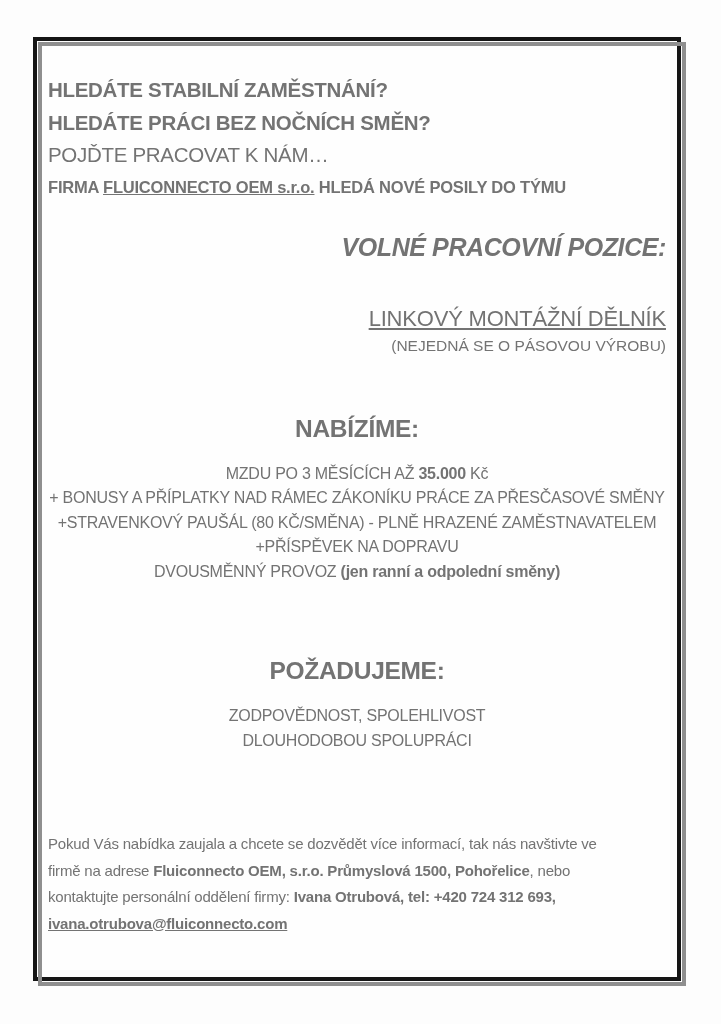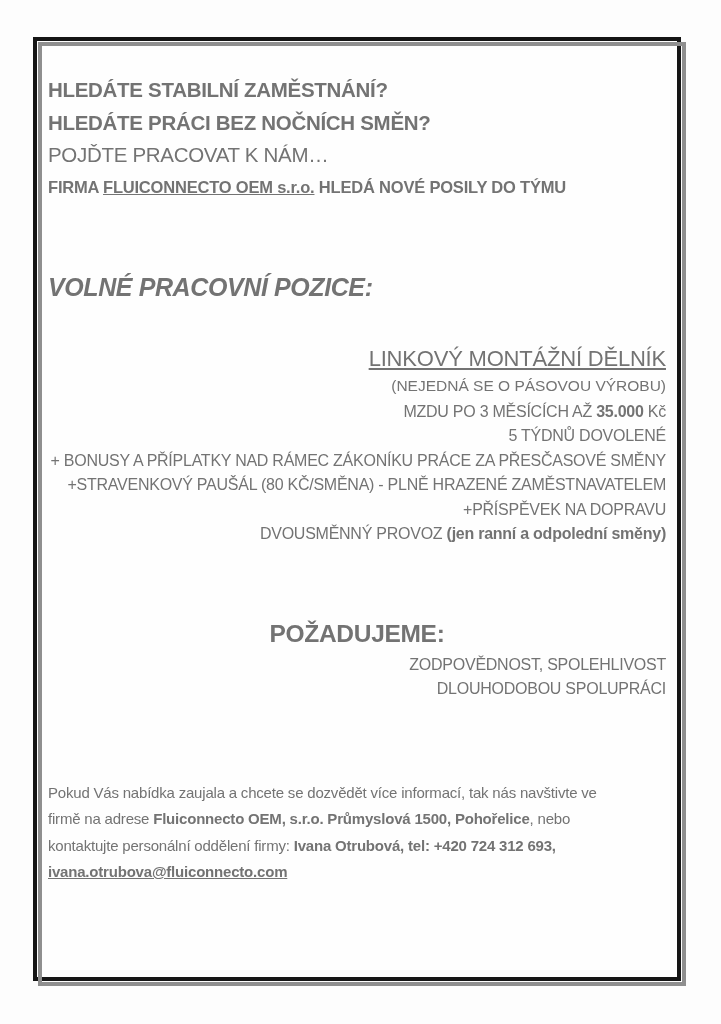--- a/index.html
+++ b/index.html
@@ -43,22 +43,22 @@
   .h1.regular { font-weight: normal; }
   .h2 {
     font-size: 16.5px; font-weight: bold;
     line-height: 31px; letter-spacing: -0.2px;
     white-space: nowrap;
   }
   .u { text-decoration: underline; }
 
   
   .positions-heading {
-    margin-top: 68px;
-    text-align: left;
+    margin-top: 28px;
+    text-align: right;
     font-size: 25px; font-weight: bold; font-style: italic;
     letter-spacing: -0.4px;
     line-height: 32px;
     white-space: nowrap;
   }
   .job-title {
     margin-top: 42px;
     text-align: right;
     font-size: 22px;
     line-height: 27px;
@@ -79,22 +79,22 @@
     font-size: 24.5px; font-weight: bold;
     line-height: 30px;
     letter-spacing: -0.3px;
     white-space: nowrap;
   }
   .offer-heading { margin-top: 58px; }
   .req-heading   { margin-top: 72px; }
 
   
   .list {
-    margin-top: 4px;
-    text-align: right;
+    margin-top: 18px;
+    text-align: center;
     font-size: 16px;
     line-height: 24.5px;
     letter-spacing: -0.25px;
   }
   .list > div { white-space: nowrap; }
   .list b { font-weight: bold; }
 
   
   .contact {
     margin-top: 78px;
@@ -118,23 +118,23 @@
         <div class="h1">HLEDÁTE PRÁCI BEZ NOČNÍCH SMĚN?</div>
         <div class="h1 regular">POJĎTE PRACOVAT K NÁM…</div>
         <div class="h2"><span>FIRMA </span><span class="u">FLUICONNECTO OEM s.r.o.</span><span> HLEDÁ NOVÉ POSILY DO TÝMU</span></div>
       </div>
 
       <div class="positions-heading">VOLNÉ PRACOVNÍ POZICE:</div>
 
       <div class="job-title u">LINKOVÝ MONTÁŽNÍ DĚLNÍK</div>
       <div class="job-note">(NEJEDNÁ SE O PÁSOVOU VÝROBU)</div>
 
+      <div class="section-heading offer-heading">NABÍZÍME:</div>
       <div class="list">
         <div><span>MZDU PO 3 MĚSÍCÍCH AŽ </span><b>35.000</b><span> Kč</span></div>
-        <div>5 TÝDNŮ DOVOLENÉ</div>
         <div>+ BONUSY A PŘÍPLATKY NAD RÁMEC ZÁKONÍKU PRÁCE ZA PŘESČASOVÉ SMĚNY</div>
         <div>+STRAVENKOVÝ PAUŠÁL (80 KČ/SMĚNA) - PLNĚ HRAZENÉ ZAMĚSTNAVATELEM</div>
         <div>+PŘÍSPĚVEK NA DOPRAVU</div>
         <div><span>DVOUSMĚNNÝ PROVOZ </span><b>(jen ranní a odpolední směny)</b></div>
       </div>
 
       <div class="section-heading req-heading">POŽADUJEME:</div>
       <div class="list">
         <div>ZODPOVĚDNOST, SPOLEHLIVOST</div>
         <div>DLOUHODOBOU SPOLUPRÁCI</div>

